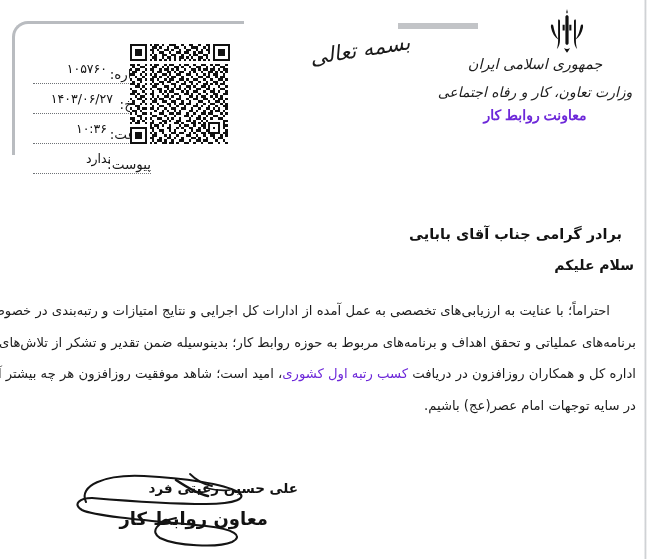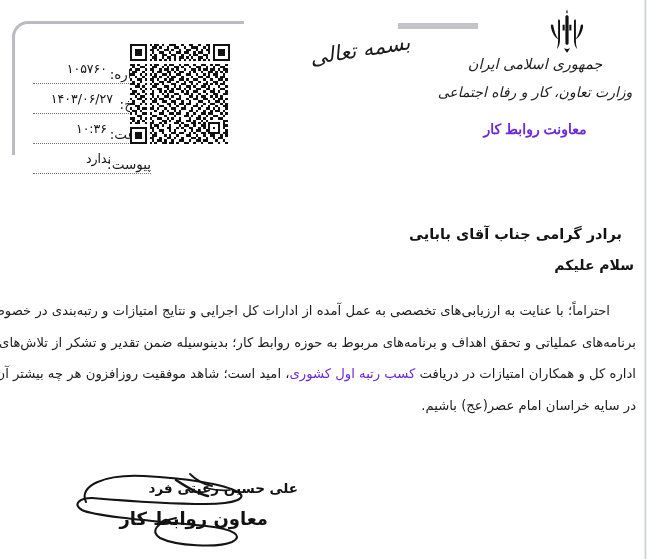--- a/index.html
+++ b/index.html
@@ -139,21 +139,21 @@
     text-align: center;
     direction: rtl;
   }
   .head-l1, .head-l2 {
     font-family: "DejaVu Serif", "Liberation Serif", serif;
     color: #1d1d1d;
     font-style: italic;
     letter-spacing: -0.3px;
   }
   .head-l1 { font-size: 14.5px; margin-bottom: 12px; }
-  .head-l2 { font-size: 14px; margin-bottom: 21px; }
+  .head-l2 { font-size: 14px; margin-bottom: 7px; }
   .head-l3 {
     font-size: 14px;
     font-weight: bold;
     color: #6d28d9;
     font-family: Liberation Sans, sans-serif;
   }
 
   
   .addressee {
     position: absolute;
@@ -807,22 +807,22 @@
 
   <div class="addressee">
     <div class="addr-line">برادر گرامی جناب آقای بابایی</div>
   </div>
 
   <div class="salutation">سلام علیکم</div>
 
   <div class="body-text">
     <div class="body-line first">احتراماً؛ با عنایت به ارزیابی‌های تخصصی به عمل آمده از ادارات کل اجرایی و نتایج امتیازات و رتبه‌بندی در خصوص اجرای</div>
     <div class="body-line">برنامه‌های عملیاتی و تحقق اهداف و برنامه‌های مربوط به حوزه روابط کار؛ بدینوسیله ضمن تقدیر و تشکر از تلاش‌های مجدانه آن</div>
-    <div class="body-line"><span>اداره کل و همکاران امتیازات در دریافت </span><b>کسب رتبه اول کشوری</b><span>، امید است؛ شاهد موفقیت روزافزون هر چه بیشتر آن مجموعه</span></div>
-    <div class="body-line">در سایه خراسان امام عصر(عج) باشیم.</div>
+    <div class="body-line"><span>اداره کل و همکاران روزافزون در دریافت </span><b>کسب رتبه اول کشوری</b><span>، امید است؛ شاهد موفقیت روزافزون هر چه بیشتر آن مجموعه</span></div>
+    <div class="body-line">در سایه توجهات امام عصر(عج) باشیم.</div>
   </div>
 
   <div class="sign-block">
     <div class="sign-name">علی حسین رعیتی فرد</div>
     <div class="sign-title">معاون روابط کار</div>
     <div class="sign-ink">
       <svg width="250" height="86" viewBox="0 0 250 86" aria-hidden="true">
         <g fill="none" stroke="#141414" stroke-linecap="round" stroke-linejoin="round">
           <path d="M30 38 C22 22, 48 10, 88 12 C128 14, 168 20, 182 28 C192 34, 180 40, 150 40 C110 40, 60 36, 36 34" stroke-width="2.1"></path>
           <path d="M36 34 C24 34, 16 40, 26 46 C40 53, 110 58, 150 62 C178 65, 188 72, 176 78 C162 84, 120 82, 104 74 C94 68, 100 58, 120 54" stroke-width="2.1"></path>

